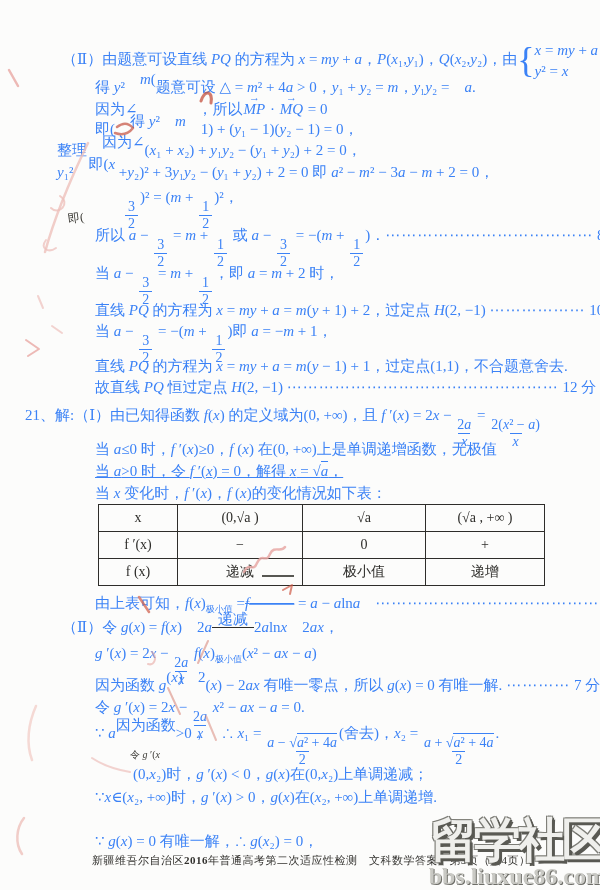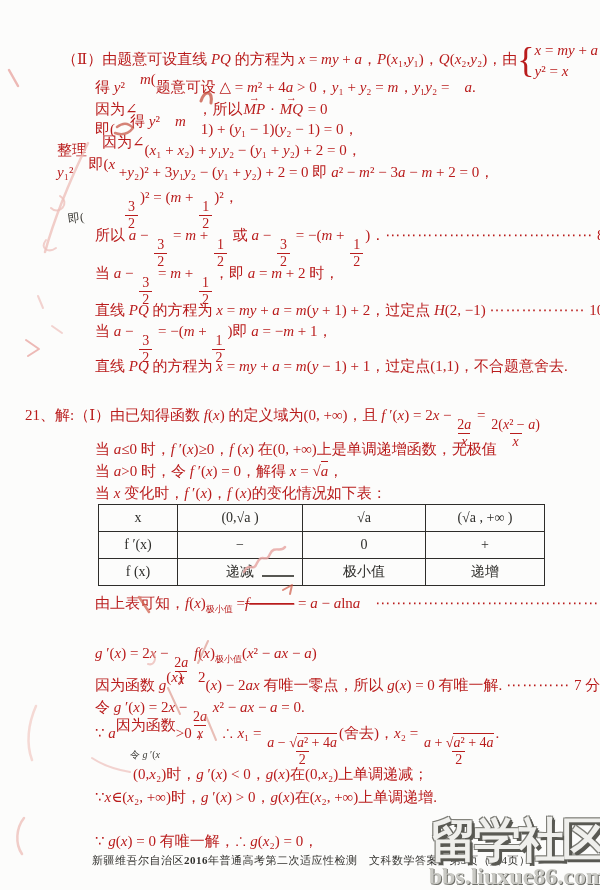--- a/index.html
+++ b/index.html
@@ -1,18 +1,18 @@
 <!DOCTYPE html>
 <html><head>
 <meta charset="utf-8">
 <style>
   html,body{margin:0;padding:0;background:#e8e8e6;}
   .page{position:relative;width:600px;height:890px;background:#fcfcfb;overflow:hidden;
         font-family:"Liberation Serif","DejaVu Serif",serif;color:#2e2d2a;}
-  .ln{position:absolute;white-space:nowrap;font-size:15px;line-height:1.25;color:#b91c1c;}
+  .ln{position:absolute;white-space:nowrap;font-size:15px;line-height:1.25;color:#3b82f6;}
   .ln i{font-style:italic;} sub{font-size:9px;}
   .f{display:inline-flex;flex-direction:column;align-items:center;vertical-align:-0.65em;
      line-height:1.12;font-size:14px;margin:0 2px;text-align:center;}
   .f .d{border-top:1px solid currentColor;padding:0 3px;}
   .ov{border-top:1px solid currentColor;padding-top:1px;}
   .up{position:relative;top:-8px;}
   .vec{position:relative;font-style:italic;display:inline-block;margin:0 1px;text-align:right;}
   .vec:after{content:"→";position:absolute;left:50%;top:-0.85em;transform:translateX(-50%);
              font-size:11px;font-style:normal;}
   .dots{letter-spacing:1px;}
@@ -79,29 +79,30 @@
       </span>，即 <i>a</i> = <i>m</i> + 2 时，</div>
   <div class="ln" style="left:95px;top:301px;">直线 <i>PQ</i> 的方程为 <i>x</i> = <i>my</i> + <i>a</i> = <i>m</i>(<i>y</i> + 1) + 2，过定点 <i>H</i>(2, −1) <span class="dots">⋯⋯⋯⋯⋯⋯</span> 10 分</div>
   <div class="ln" style="left:95px;top:322px;">当 <i>a</i> − <span class="f">
         <span>3</span>
         <span class="d">2</span>
       </span> = −(<i>m</i> + <span class="f">
         <span>1</span>
         <span class="d">2</span>
       </span>)即 <i>a</i> = −<i>m</i> + 1，</div>
   <div class="ln" style="left:95px;top:357px;">直线 <i>PQ</i> 的方程为 <i>x</i> = <i>my</i> + <i>a</i> = <i>m</i>(<i>y</i> − 1) + 1，过定点(1,1)，不合题意舍去.</div>
+  <div class="ln" style="left:95px;top:378px;">故直线 <i>PQ</i> 恒过定点 <i>H</i>(2, −1) <span class="dots">⋯⋯⋯⋯⋯⋯⋯⋯⋯⋯⋯⋯⋯⋯⋯⋯⋯</span> 12 分</div>
   <div class="ln" style="left:25px;top:406px;">21、解:（Ⅰ）由已知得函数 <i>f</i>(<i>x</i>) 的定义域为(0, +∞)，且 <i>f</i> ′(<i>x</i>) = 2<i>x</i> − <span class="f">
         <span>2<i>a</i></span>
         <span class="d"><i>x</i></span>
       </span> = <span class="f">
         <span>2(<i>x</i>² − <i>a</i>)</span>
         <span class="d"><i>x</i></span>
       </span></div>
   <div class="ln" style="left:95px;top:440px;">当 <i>a</i>≤0 时，<i>f</i> ′(<i>x</i>)≥0，<i>f</i> (<i>x</i>) 在(0, +∞)上是单调递增函数，无极值</div>
-  <div class="ln" style="left:95px;top:462px;">当 <i>a</i>&gt;0 时，令 <i>f</i> ′(<i>x</i>) = 0，解得 <i>x</i> = √<span class="ov"><i>a</i></span>，</div>
+  <div class="ln" style="left:95px;top:462px;text-decoration:underline;">当 <i>a</i>&gt;0 时，令 <i>f</i> ′(<i>x</i>) = 0，解得 <i>x</i> = √<span class="ov"><i>a</i></span>，</div>
   <div class="ln" style="left:95px;top:484px;">当 <i>x</i> 变化时，<i>f</i> ′(<i>x</i>)，<i>f</i> (<i>x</i>)的变化情况如下表：</div>
 
   <table class="vt">
     <tbody>
         <tr>
       <td class="c0">x</td>
       <td class="c1">(0,√a )</td>
       <td class="c2">√a</td>
       <td class="c3">(√a , +∞ )</td>
     </tr>
@@ -115,20 +116,21 @@
       <td>f (x)</td>
       <td>递减</td>
       <td>极小值</td>
       <td>递增</td>
     </tr>
   </tbody>
     </table>
   <div class="dash"></div>
 
   <div class="ln" style="left:95px;top:594px;">由上表可知，<i>f</i>(<i>x</i>)<sub>极小值</sub> =<span class="strike"><i>f</i>———</span> = <i>a</i> − <i>a</i>ln<i>a</i>　<span class="dots">⋯⋯⋯⋯⋯⋯⋯⋯⋯⋯⋯⋯⋯⋯</span> 5 分</div>
+  <div class="ln" style="left:62px;top:618px;">（Ⅱ）令 <i>g</i>(<i>x</i>) = <i>f</i>(<i>x</i>)　2<i>a</i><span class="up ghul">递减</span>2<i>a</i>ln<i>x</i>　2<i>ax</i>，</div>
   <div class="ln" style="left:95px;top:644px;"><i>g</i> ′(<i>x</i>) = 2<i>x</i> − <span class="f">
         <span>2<i>a</i></span>
         <span class="d"><i>x</i></span>
       </span> <i>f</i>(<i>x</i>)<sub>极小值</sub>(<i>x</i>² − <i>ax</i> − <i>a</i>)</div>
   <div class="ln" style="left:95px;top:676px;">因为函数 <i>g</i><span class="up">(<i>x</i>)　2</span>(<i>x</i>) − 2<i>ax</i> 有唯一零点，所以 <i>g</i>(<i>x</i>) = 0 有唯一解. <span class="dots">⋯⋯⋯⋯</span> 7 分</div>
   <div class="ln" style="left:95px;top:698px;">令 <i>g</i> ′(<i>x</i>) = 2<i>x</i> − <span class="f">
         <span>2<i>a</i></span>
         <span class="d"><i>x</i></span>
       </span> <i>x</i>² − <i>ax</i> − <i>a</i> = 0.</div>
   <div class="ln" style="left:95px;top:724px;">∵ <i>a</i><span class="up">因为函数</span>&gt;0，　∴ <i>x</i>₁ = <span class="f">

